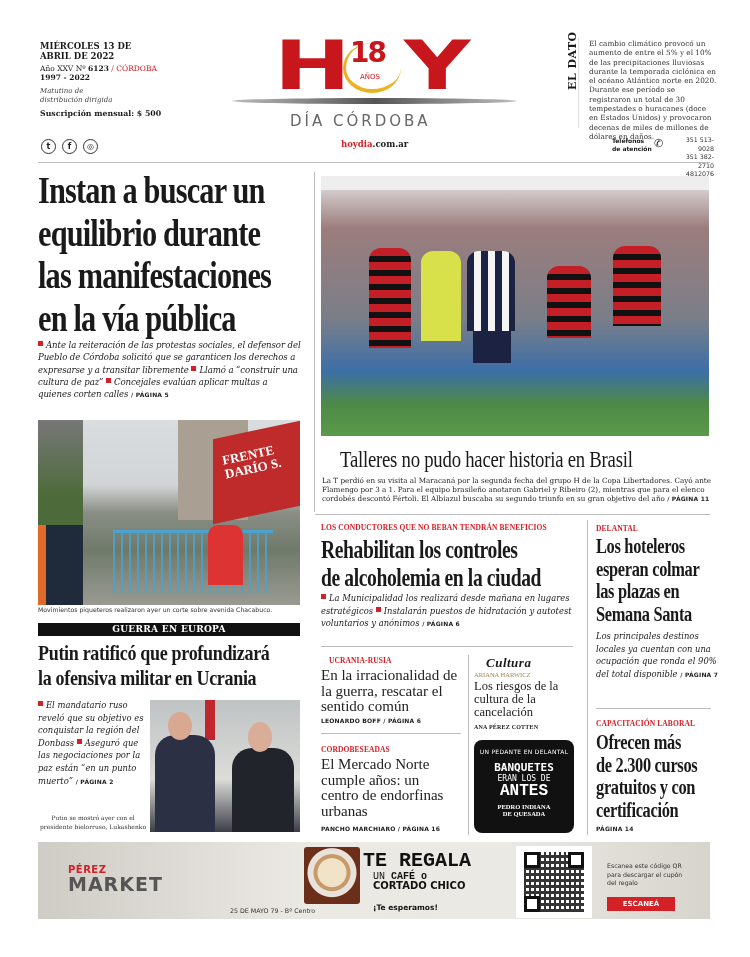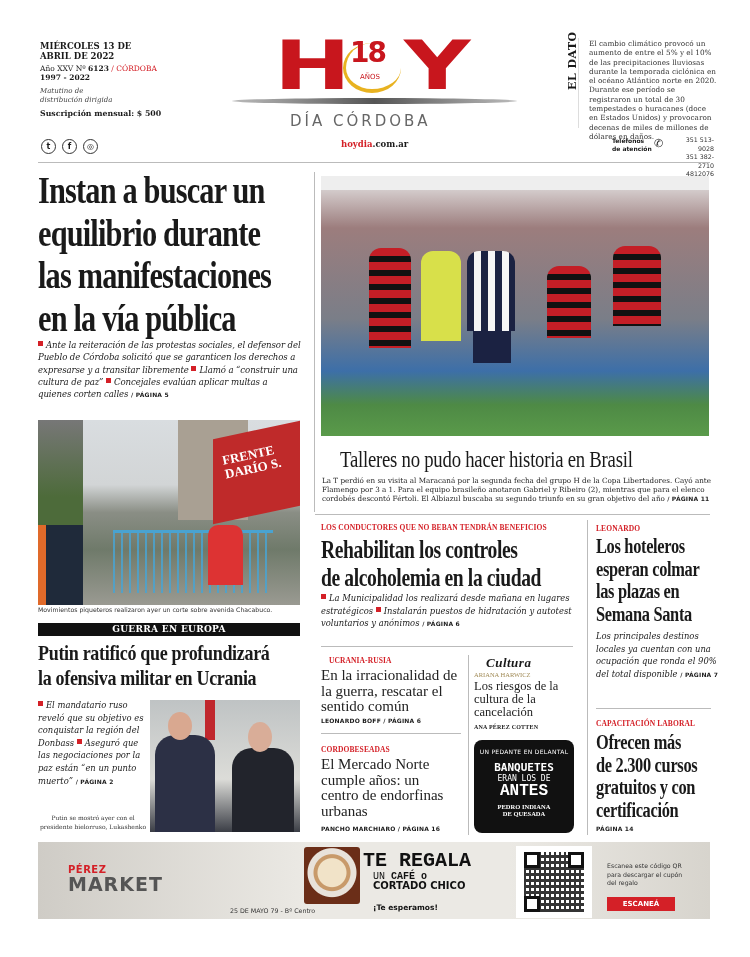--- a/index.html
+++ b/index.html
@@ -206,21 +206,21 @@
 <div class="abs box">
   <div style="font-family:'DejaVu Sans',sans-serif;font-size:6px;margin-top:8px;letter-spacing:.3px;">UN PEDANTE EN DELANTAL</div>
   <div style="font-family:'DejaVu Sans Mono',monospace;font-weight:bold;font-size:11px;margin-top:6px;">BANQUETES</div>
   <div style="font-family:'DejaVu Sans Mono',monospace;font-size:8px;">ERAN LOS DE</div>
   <div style="font-family:Liberation Mono, monospace;font-weight:bold;font-size:16px;line-height:17px;">ANTES</div>
   <div style="font-family:'Liberation Serif',serif;font-weight:bold;font-size:6.5px;margin-top:3px;">PEDRO INDIANA</div>
   <div style="font-family:'Liberation Serif',serif;font-weight:bold;font-size:6.5px;">DE QUESADA</div>
 </div>
 
 <div class="abs vrule" style="left:587px;top:520px;height:315px;"></div>
-<div class="abs kicker" style="left:596px;top:524px;">LEONARDO</div>
+<div class="abs kicker" style="left:596px;top:524px;">DELANTAL</div>
 <div class="abs cond tur-hl">
   <div>Los hoteleros</div>
   <div>esperan colmar</div>
   <div>las plazas en</div>
   <div>Semana Santa</div>
 </div>
 <div class="abs tur-sub">
   <span>Los principales destinos locales ya cuentan con una ocupación que ronda el 90% del total disponible</span>
   <span class="pg">/ PÁGINA 7</span>
 </div>

